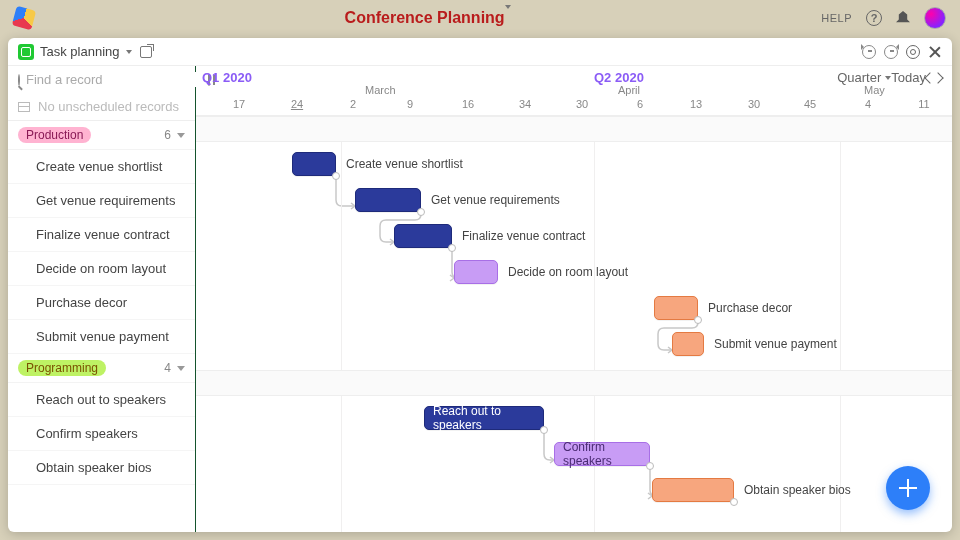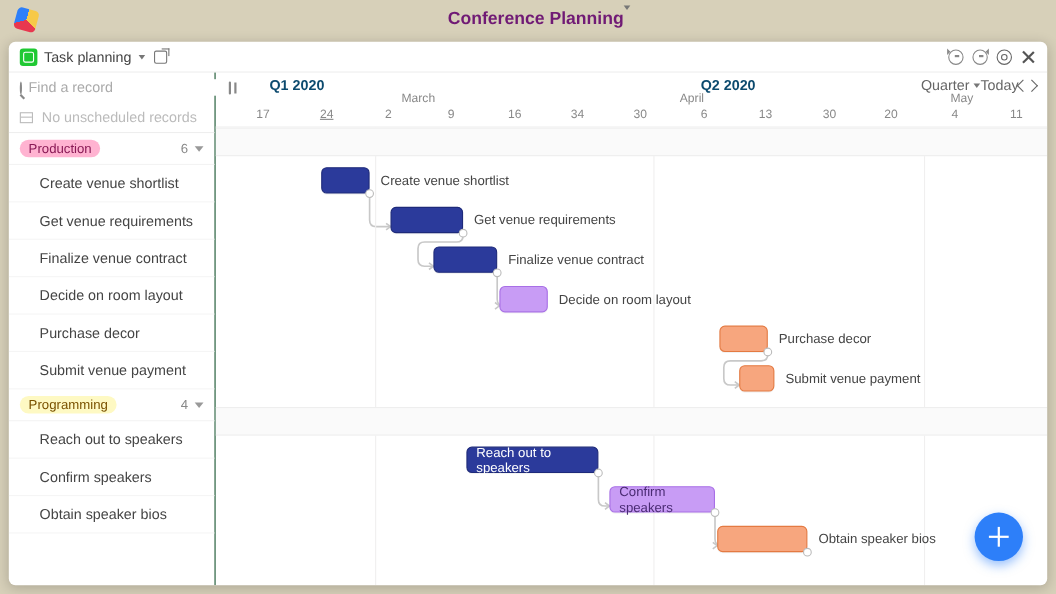--- a/index.html
+++ b/index.html
@@ -1,20 +1,20 @@
 <!DOCTYPE html>
 <html><head>
 <meta charset="utf-8">
 <style>
   * { box-sizing: border-box; margin: 0; padding: 0; }
   html, body { width: 960px; height: 540px; font-family: -apple-system, BlinkMacSystemFont, "Segoe UI", Helvetica, Arial, sans-serif; font-size: 13px; color: #333; background: #d7d0b9; overflow: hidden; }
   
   .global-bar { position: absolute; top:0; left:0; right:0; height:36px; background:#d7d0b9; display:flex; align-items:center; padding:0 14px; }
   .global-bar .logo { width:20px; height:20px; background: conic-gradient(#f7c948 0 120deg,#e8384f 120deg 240deg,#2d7ff9 240deg 360deg); border-radius:4px; transform:rotate(15deg);}
-  .global-bar .title { flex:1; text-align:center; font-weight:600; font-size:16px; color:#701a75; }
+  .global-bar .title { flex:1; text-align:center; font-weight:600; font-size:16px; color:#b91c1c; }
   .global-bar .right { display:flex; align-items:center; gap:14px; color:#666; }
   .question-circle { width:16px;height:16px;border:1.5px solid #666;border-radius:50%;display:inline-flex;align-items:center;justify-content:center;font-size:11px;font-weight:700;}
   .bell { width:14px;height:14px; position:relative; }
   .bell::before { content:""; position:absolute; inset:0; background:#555; clip-path: polygon(50% 0,80% 25%,80% 60%,100% 80%,0 80%,20% 60%,20% 25%);}
   .avatar { width:22px;height:22px;border-radius:50%;background:radial-gradient(circle at 30% 30%,#f0a,#82f 70%); border:1px solid #aaa;}
 
   
   .card { position:absolute; top:38px; left:8px; right:8px; bottom:8px; background:#fff; border-radius:6px; box-shadow:0 2px 12px rgba(0,0,0,.2); overflow:hidden; display:flex; flex-direction:column;}
   .card-header { height:28px; display:flex; align-items:center; padding:0 10px; border-bottom:1px solid #eee; gap:8px;}
   .view-pill { display:flex; align-items:center; gap:6px; font-size:13px; color:#444;}
@@ -43,29 +43,29 @@
   .mag-icon{width:12px;height:12px;border:1.5px solid #888;border-radius:50%;position:relative;}
   .mag-icon::after{content:"";position:absolute;right:-4px;bottom:-4px;width:5px;height:1.5px;background:#888;transform:rotate(45deg);}
   .collapse-icon{width:14px;height:12px;border:1.5px solid #888;border-radius:2px;position:relative;}
   .collapse-icon::after{content:"";position:absolute;left:4px;top:0;bottom:0;width:1.5px;background:#888;}
   .no-unscheduled{padding:6px 10px;color:#bbb;display:flex;align-items:center;gap:8px;border-bottom:1px solid #eee;}
   .grid-icon{width:12px;height:10px;border:1.2px solid #bbb;position:relative;}
   .grid-icon::before{content:"";position:absolute;top:3px;left:0;right:0;height:1.2px;background:#bbb;}
   .group-row{display:flex;align-items:center;padding:6px 10px;gap:6px;border-bottom:1px solid #f3f3f3;}
   .pill{padding:1px 8px;border-radius:10px;font-size:12px;font-weight:500;}
   .pill-prod{background:#ffb3d1;color:#8a1a56;}
-  .pill-prog{background:#fef9c3;color:#7a5200;}
+  .pill-prog{background:#bef264;color:#7a5200;}
   .group-row .count{margin-left:auto;color:#888;font-size:12px;}
   .chevron{width:0;height:0;border-left:4px solid transparent;border-right:4px solid transparent;border-top:5px solid #999;}
   .task{padding:9px 10px 9px 28px;border-bottom:1px solid #f5f5f5;color:#444;cursor:pointer;}
 
   
   .timeline{flex:1;display:flex;flex-direction:column;min-width:0;position:relative;}
   .tl-head{height:50px;border-bottom:1px solid #eee;position:relative;}
-  .quarter-label{position:absolute;top:4px;font-weight:600;font-size:13px;color:#0c4a6e;margin-left:43px;}
+  .quarter-label{position:absolute;top:4px;font-weight:600;font-size:13px;color:#8b5cf6;}
   .month-label{position:absolute;top:18px;font-size:11px;color:#888;margin-left:24px;}
   .day-label{position:absolute;top:32px;font-size:11px;color:#888;transform:translateX(-50%);}
   .tl-controls{position:absolute;right:10px;top:4px;display:flex;align-items:center;color:#666;}
   .tl-controls .quarter-sel{display:flex;align-items:center;gap:4px;}
   .chev-lr{width:8px;height:8px;border-top:1.8px solid #666;border-right:1.8px solid #666;display:inline-block;}
   .chev-l{transform:rotate(-135deg);}
   .chev-r{transform:rotate(45deg);}
   .tl-body{flex:1;position:relative;overflow:hidden;}
   .vline{position:absolute;top:0;bottom:0;width:1px;background:#f0efef;} 
   .bar{position:absolute;height:24px;border-radius:5px;box-shadow:0 1px 0 rgba(0,0,0,.05);}
@@ -83,20 +83,26 @@
   .fab::after{top:13px;bottom:13px;left:21px;width:2px;}
 </style>
 </head>
 <body>
 
 <div class="global-bar">
   <div class="logo"></div>
   <div class="title">
     <span>Conference Planning</span> <span class="caret-down"></span>
   </div>
+  <div class="right">
+    <span style="font-size:11px;letter-spacing:.5px;">HELP</span>
+    <span class="question-circle">?</span>
+    <span class="bell"></span>
+    <span class="avatar"></span>
+  </div>
 </div>
 
 <div class="card">
   <div class="card-header">
     <div class="view-pill">
       <span class="view-icon"></span>
       <span>Task planning</span>
       <span class="caret-down"></span>
     </div>
     <span class="popout-icon"></span>
@@ -157,21 +163,21 @@
             <div class="day-label" style="left: 43px;">17</div>
             <div class="day-label" style="left: 101px; text-decoration: underline;">24</div>
             <div class="day-label" style="left: 157px;">2</div>
             <div class="day-label" style="left: 214px;">9</div>
             <div class="day-label" style="left: 272px;">16</div>
             <div class="day-label" style="left: 329px;">34</div>
             <div class="day-label" style="left: 386px;">30</div>
             <div class="day-label" style="left: 444px;">6</div>
             <div class="day-label" style="left: 500px;">13</div>
             <div class="day-label" style="left: 558px;">30</div>
-            <div class="day-label" style="left: 614px;">20</div>
+            <div class="day-label" style="left: 614px;">45</div>
             <div class="day-label" style="left: 672px;">4</div>
             <div class="day-label" style="left: 728px;">11</div>
           </div>
         <div class="tl-controls">
           <span class="quarter-sel">
             <span>Quarter</span>
             <span class="caret-down"></span>
           </span>
           <span>Today</span>
           <span class="chev-lr chev-l"></span>

